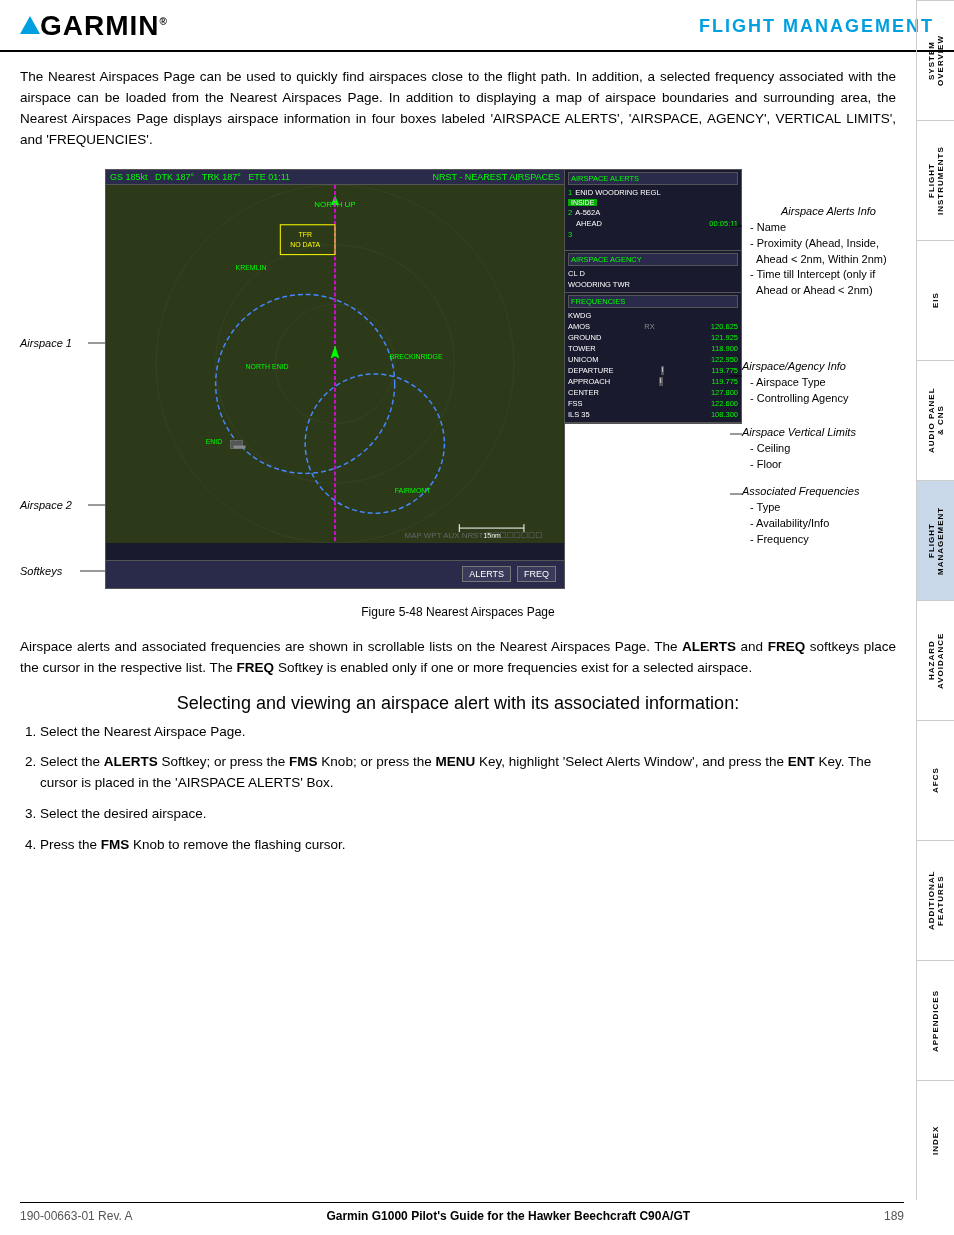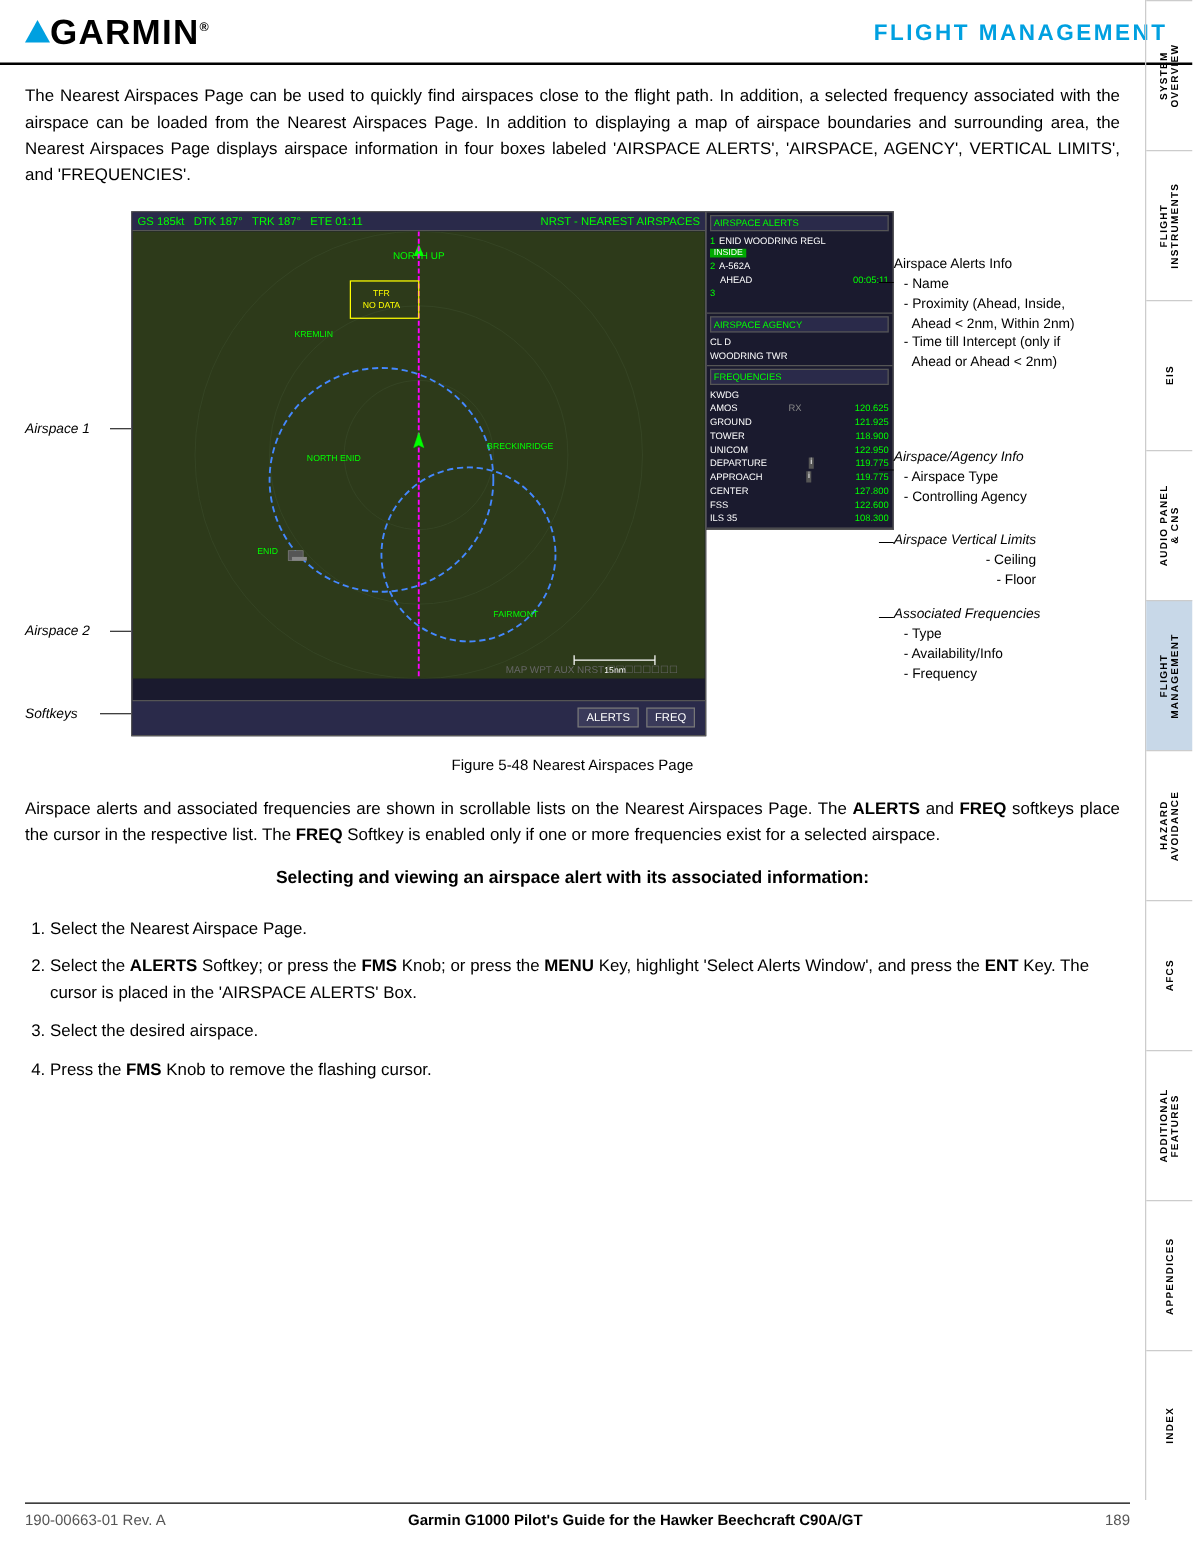--- a/index.html
+++ b/index.html
@@ -152,21 +152,21 @@
     .softkey-btn {
       background: #3a3a5a;
       color: #fff;
       border: 1px solid #777;
       font-size: 9px;
       padding: 2px 6px;
     }
 
     
     .info-panel {
-      width: 150px;
+      width: 177px;
       background: #1a1a2e;
       border: 1px solid #555;
       border-left: none;
       font-size: 8px;
       color: #fff;
       display: flex;
       flex-direction: column;
     }
     .info-section {
       border-bottom: 1px solid #555;
@@ -198,24 +198,24 @@
     
     .body-text {
       font-size: 13.5px;
       line-height: 1.55;
       text-align: justify;
       margin-bottom: 14px;
     }
 
     
     .section-heading {
-      font-size: 14px;
-      font-weight: bold;
+      font-size: 18px;
+      font-weight: normal;
       text-align: center;
-      margin-bottom: 24px;
+      margin-bottom: 8px;
     }
 
     
     .numbered-list {
       padding-left: 20px;
       font-size: 13.5px;
       line-height: 1.55;
     }
     .numbered-list li {
       margin-bottom: 10px;
@@ -422,41 +422,41 @@
           <div class="info-row">
               <span style="color:#fff;">ILS 35</span>
               <span style="color:#00ff00;">108.300</span>
             </div>
         </div>
       </div>
 
       <div style="flex:1; padding-left:12px; position:relative; height:430px;">
 
         <div style="position:absolute; top:35px; left:0; font-size:11px; line-height:1.45;">
-          <div style="">Airspace Alerts Info</div>
+          <div style="font-style:italic;padding-left:39px;">Airspace Alerts Info</div>
           <div style="margin-left:8px;">
             - Name<br>
             - Proximity (Ahead, Inside,<br>
             &nbsp;&nbsp;Ahead &lt; 2nm, Within 2nm)<br>
             - Time till Intercept (only if<br>
             &nbsp;&nbsp;Ahead or Ahead &lt; 2nm)
           </div>
         </div>
 
         <div style="position:absolute; top:190px; left:0; font-size:11px; line-height:1.45;">
           <div style="font-style:italic;">Airspace/Agency Info</div>
           <div style="margin-left:8px;">
             - Airspace Type<br>
             - Controlling Agency
           </div>
         </div>
 
         <div style="position:absolute; top:256px; left:0; font-size:11px; line-height:1.45;">
           <div style="font-style:italic;">Airspace Vertical Limits</div>
-          <div style="margin-left:8px;text-align:right;">
+          <div style="margin-left:8px;">
             - Ceiling<br>
             - Floor
           </div>
         </div>
 
         <div style="position:absolute; top:315px; left:0; font-size:11px; line-height:1.45;">
           <div style="font-style:italic;">Associated Frequencies</div>
           <div style="margin-left:8px;">
             - Type<br>
             - Availability/Info<br>

